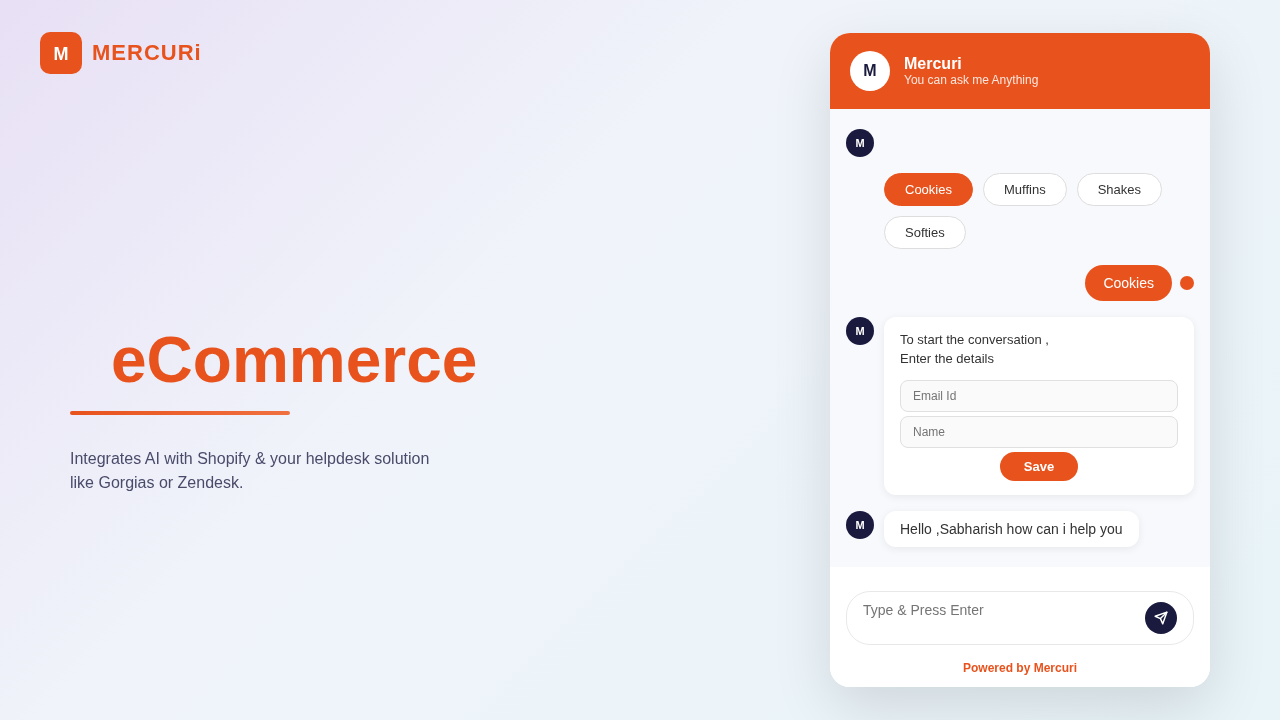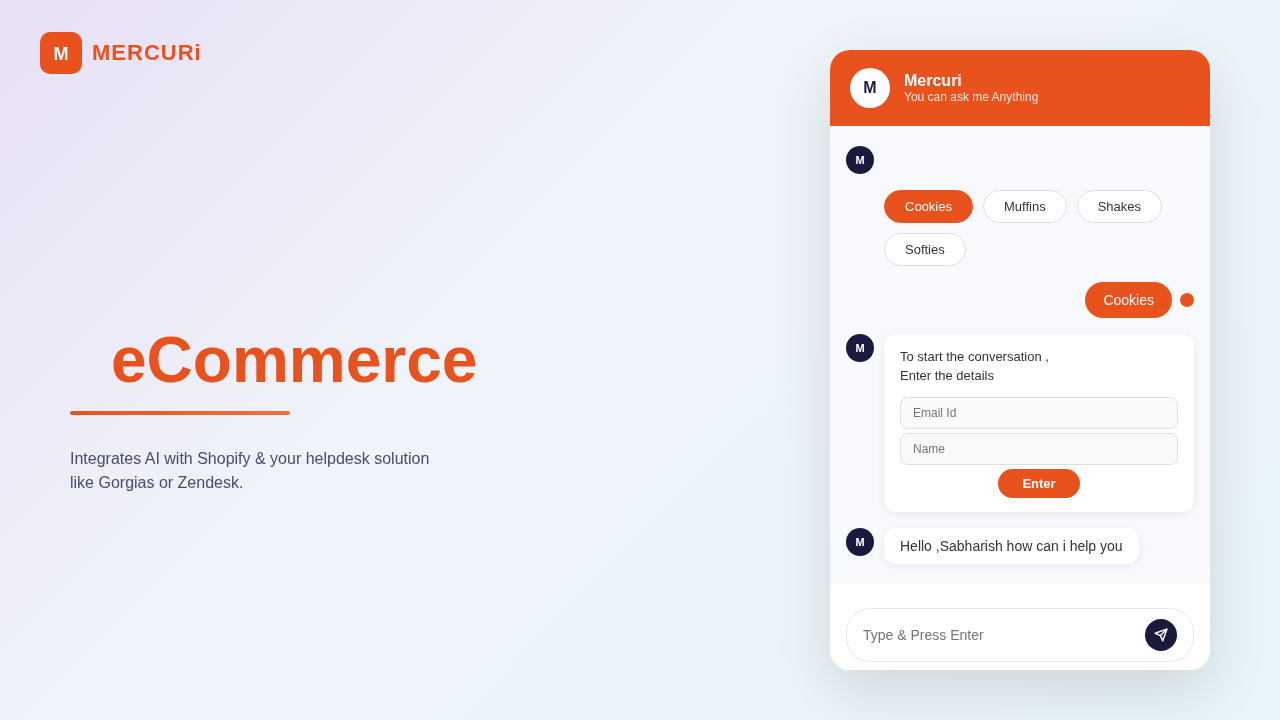--- a/index.html
+++ b/index.html
@@ -283,21 +283,21 @@
     }
 
     
     .chat-input-area {
       padding: 12px 16px 8px;
       background: #fff;
     }
 
     .chat-input-row {
       display: flex;
-      align-items: center;
+      align-items: flex-start;
       border: 1.5px solid #e8e8e8;
       border-radius: 24px;
       padding: 10px 16px;
       gap: 10px;
       background: #fff;
       margin-top: 12px;
     }
 
     .chat-input {
       flex: 1;
@@ -387,21 +387,21 @@
       </div>
 
       <div class="message-row">
         <div class="msg-avatar">
           <span>M</span>
         </div>
         <div class="form-bubble">
           <div class="form-title">To start the conversation ,<br>Enter the details</div>
           <input class="form-input" type="text" placeholder="Email Id" style="">
           <input class="form-input" type="text" placeholder="Name" style="">
-          <button class="form-save-btn">Enter</button>
+          <button class="form-save-btn">Save</button>
         </div>
       </div>
 
       <div class="message-row">
         <div class="msg-avatar">
           <span>M</span>
         </div>
         <div class="hello-bubble">Hello ,Sabharish how can i help you</div>
       </div>
 
@@ -412,15 +412,18 @@
         <input class="chat-input" type="text" placeholder="Type &amp; Press Enter" style="">
         <div class="send-btn">
           <svg width="14" height="14" viewBox="0 0 24 24" fill="none">
             <path d="M22 2L11 13" stroke="white" stroke-width="2.5" stroke-linecap="round" stroke-linejoin="round"></path>
             <path d="M22 2L15 22L11 13L2 9L22 2Z" stroke="white" stroke-width="2.5" stroke-linecap="round" stroke-linejoin="round"></path>
           </svg>
         </div>
       </div>
     </div>
 
+    <div class="powered-by">
+      <span>Powered by</span> <span style="color:#e8531d;font-weight:700;">Mercuri</span>
+    </div>
 
   </div>
 </div>
 
 </body></html>

